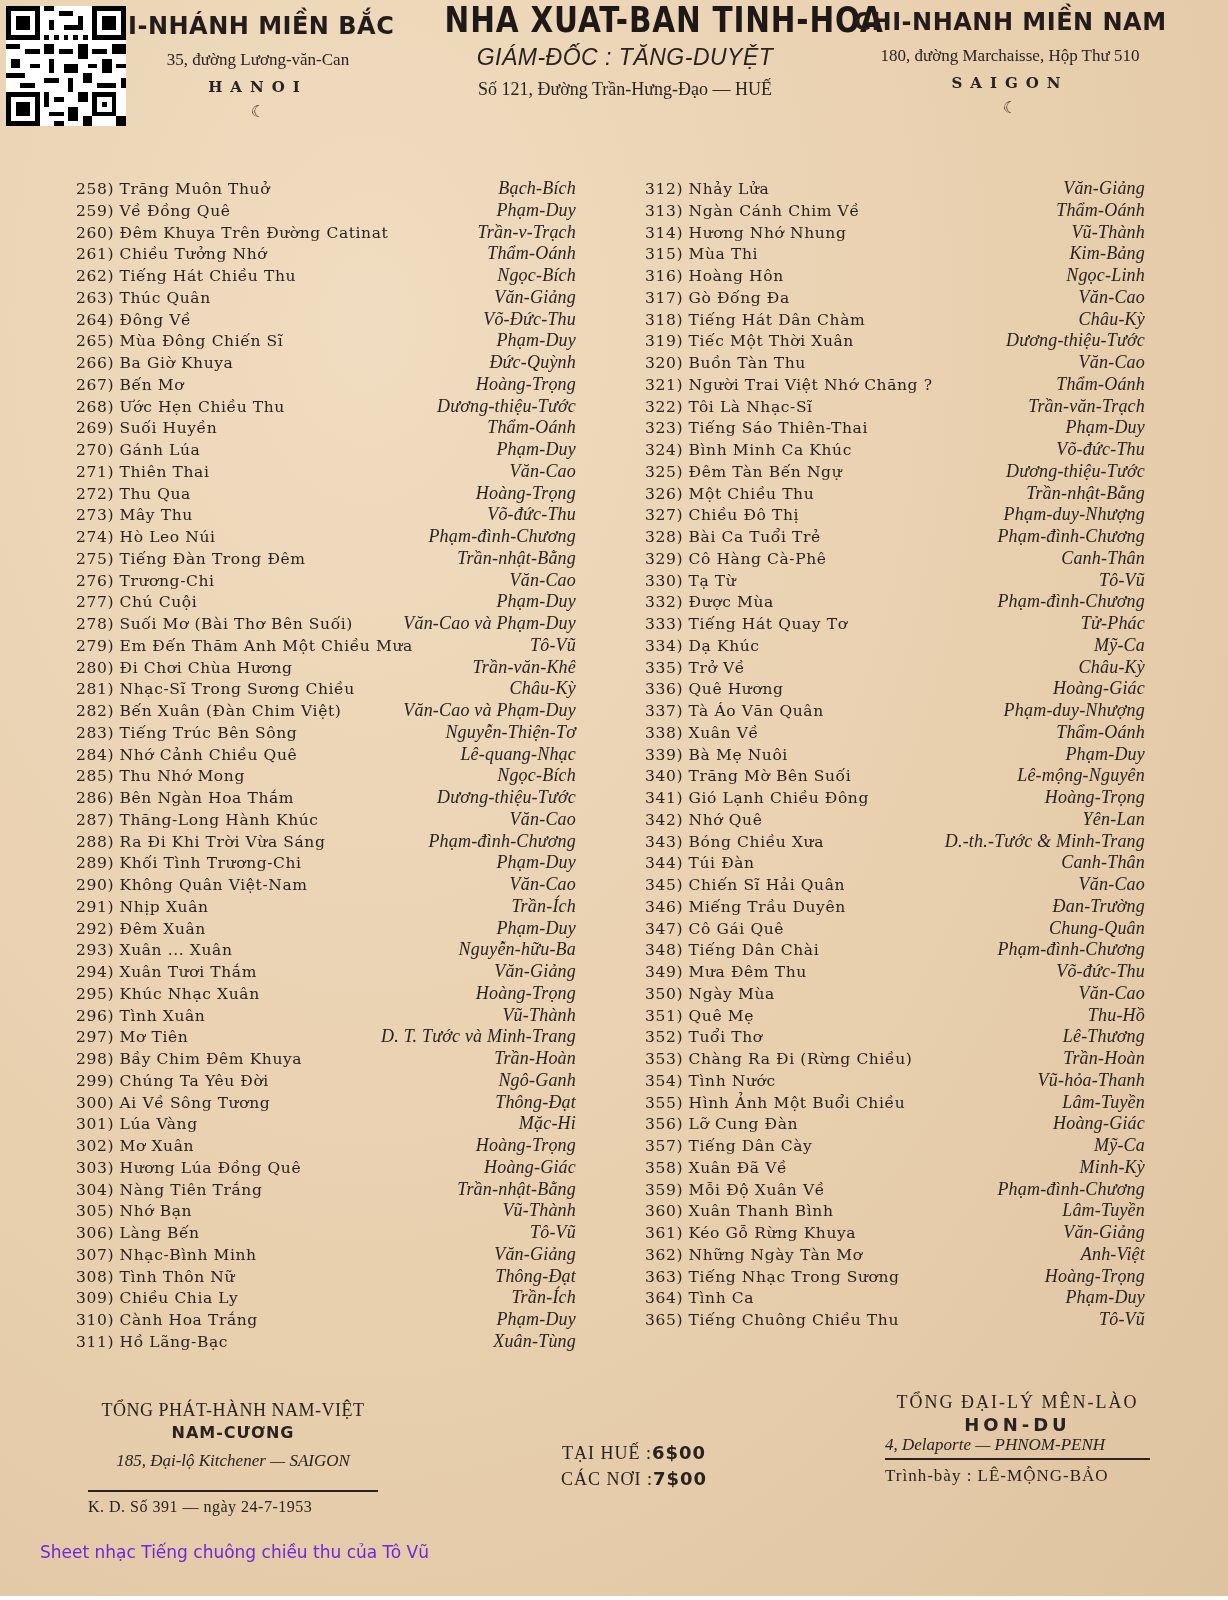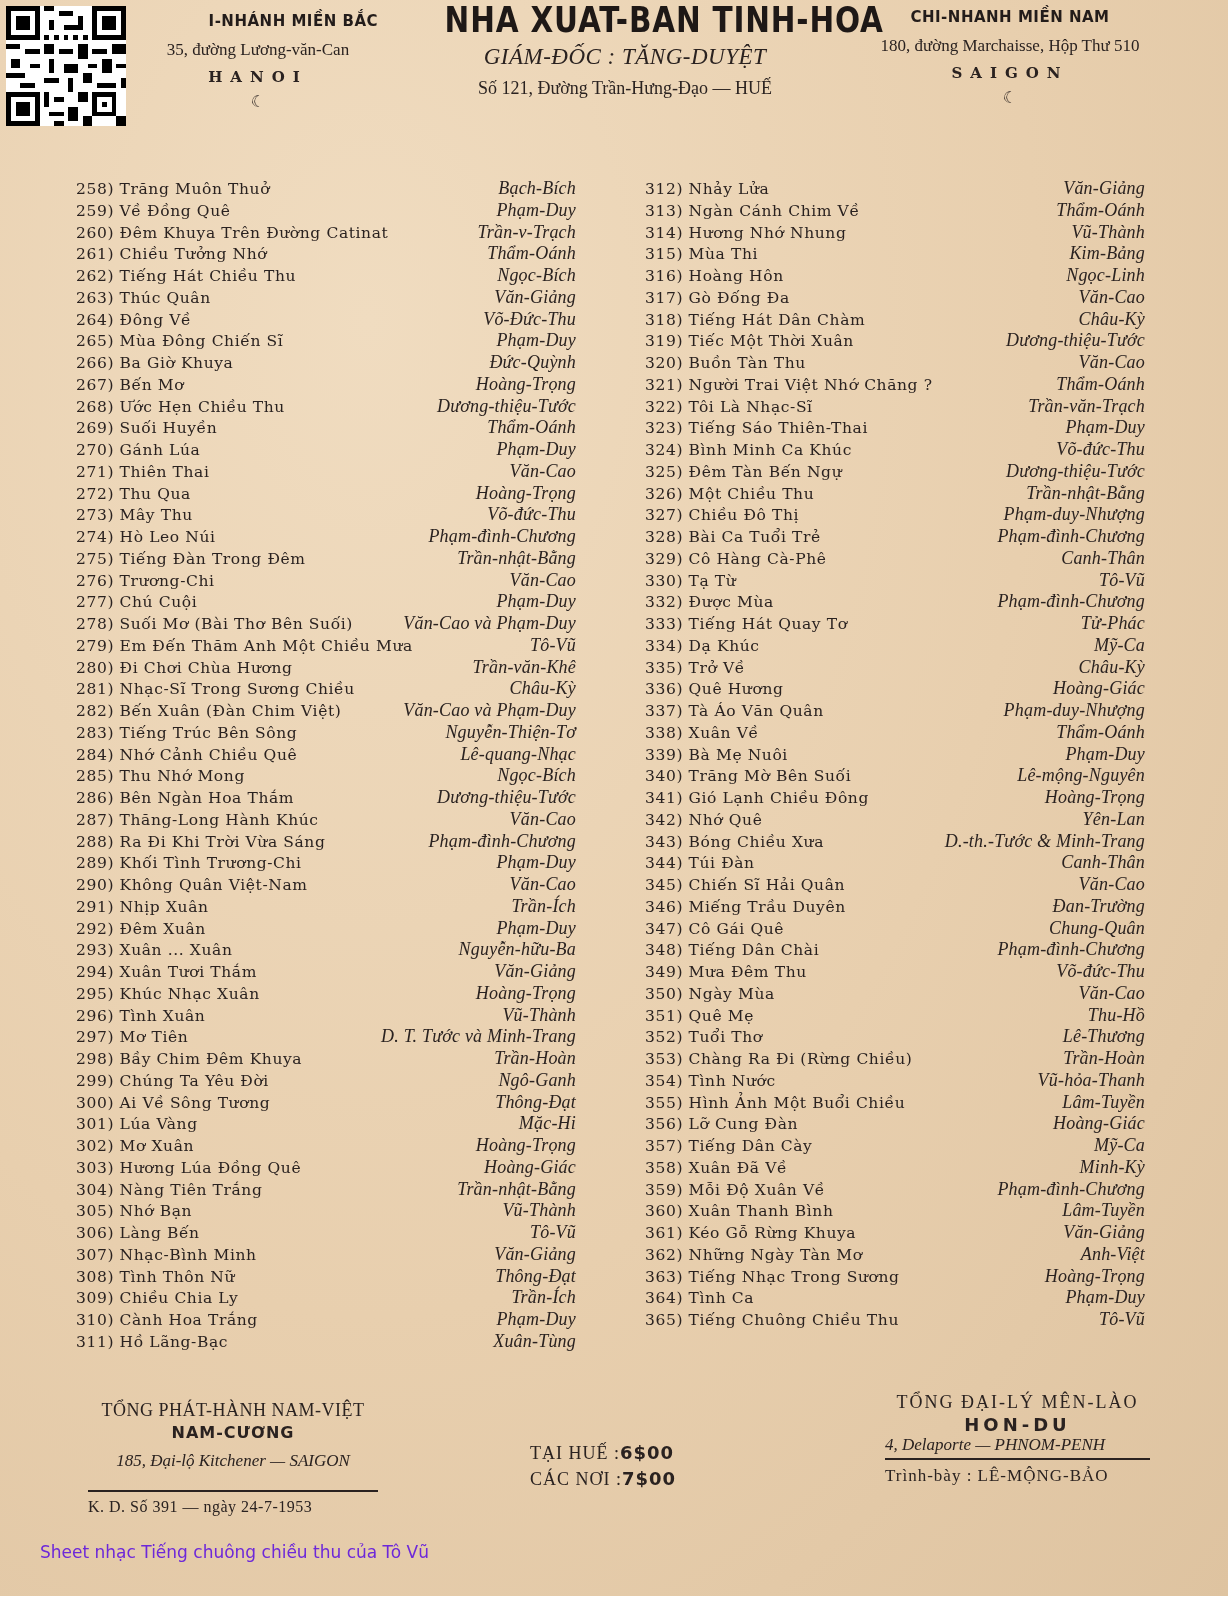--- a/index.html
+++ b/index.html
@@ -15,45 +15,45 @@
   .qr {
     position: absolute; left: 6px; top: 6px; width: 120px; height: 120px;
     background: #fff; padding: 0;
   }
   .qr svg { display: block; width: 120px; height: 120px; }
 
   .hdr-left { position: absolute; left: 128px; top: 12px; width: 260px; text-align: center; }
   .hdr-center { position: absolute; left: 405px; top: 0px; width: 440px; text-align: center; }
   .hdr-right { position: absolute; left: 850px; top: 8px; width: 320px; text-align: center; }
 
-  .branch-title { font-family: "DejaVu Sans", sans-serif; font-weight: bold; font-size: 15px; letter-spacing: 0.5px; color: #231c1a; white-space: nowrap; }
+  .branch-title { font-family: "DejaVu Sans", sans-serif; font-weight: bold; font-size: 24px; letter-spacing: 0.5px; color: #231c1a; white-space: nowrap; }
   .hdr-left .branch-title { text-align: right; padding-right: 10px; }
   .addr { font-family: "Liberation Serif", serif; font-size: 17px; margin-top: 10px; white-space: nowrap; }
   .city { font-family: "DejaVu Serif", serif; font-weight: bold; font-size: 15px; letter-spacing: 8px; margin-top: 8px; }
   .moon { font-size: 16px; margin-top: 6px; }
 
   .publisher { font-family: "DejaVu Sans", sans-serif; font-weight: bold; font-size: 36px; letter-spacing: 1px; transform: scaleX(0.82); transform-origin: center; white-space: nowrap; color: #1e1816; line-height: 40px; }
-  .director { font-family: Liberation Serif, serif; font-style: italic; font-size: 23px; margin-top: 4px; letter-spacing: 0.5px; white-space: nowrap; }
+  .director { font-family: Liberation Sans, sans-serif; font-style: italic; font-size: 23px; margin-top: 4px; letter-spacing: 0.5px; white-space: nowrap; }
   .hq-addr { font-family: "Liberation Serif", serif; font-size: 18px; margin-top: 8px; white-space: nowrap; }
 
   .col { position: absolute; top: 178px; }
   .col.left { left: 76px; width: 500px; }
   .col.right { left: 645px; width: 500px; }
   .row { height: 21.75px; display: flex; justify-content: space-between; align-items: baseline; white-space: nowrap; }
   .title { font-family: "DejaVu Serif", serif; font-size: 15.5px; letter-spacing: 0.6px; }
   .author { font-family: "Liberation Serif", serif; font-style: italic; font-size: 18px; letter-spacing: 0.2px; text-align: right; }
 
   .ft-left { position: absolute; left: 88px; top: 1400px; width: 290px; text-align: center; }
   .ft-left .l1 { font-family: "Liberation Serif", serif; font-size: 18px; letter-spacing: 0.5px; }
   .ft-left .l2 { font-family: "DejaVu Sans", sans-serif; font-weight: bold; font-size: 16px; letter-spacing: 1px; margin-top: 2px; }
   .ft-left .l3 { font-family: "Liberation Serif", serif; font-style: italic; font-size: 17px; margin-top: 9px; padding-bottom: 19px; border-bottom: 2px solid #2a2220; white-space: nowrap; }
   .ft-left .l4 { font-family: "Liberation Serif", serif; font-size: 16px; margin-top: 6px; text-align: left; white-space: nowrap; letter-spacing: 0.5px; }
 
   .ft-center { position: absolute; left: 530px; top: 1440px; width: 200px; }
-  .price-row { display: flex; justify-content: flex-start; font-family: "Liberation Serif", serif; font-size: 18px; line-height: 26px; letter-spacing: 1px; }
+  .price-row { display: flex; justify-content: center; font-family: "Liberation Serif", serif; font-size: 18px; line-height: 26px; letter-spacing: 1px; margin-left: 8px; }
   .price-row .price { font-family: "DejaVu Sans", sans-serif; font-weight: bold; font-size: 18px; letter-spacing: 1px; }
 
   .ft-right { position: absolute; left: 885px; top: 1392px; width: 265px; text-align: center; }
   .ft-right .l1 { font-family: "Liberation Serif", serif; font-size: 18px; letter-spacing: 2px; white-space: nowrap; }
   .ft-right .l2 { font-family: "DejaVu Sans", sans-serif; font-weight: bold; font-size: 18px; letter-spacing: 4px; margin-top: 1px; }
   .ft-right .l3 { font-family: Liberation Serif, serif; font-style: italic; font-size: 17px; padding-bottom: 3px; border-bottom: 2px solid #2a2220; white-space: nowrap; text-align: left; }
   .ft-right .l4 { font-family: "Liberation Serif", serif; font-size: 17px; margin-top: 6px; text-align: left; white-space: nowrap; letter-spacing: 1px; }
 
   .caption { position: absolute; left: 40px; top: 1542px; font-family: "DejaVu Sans", sans-serif; font-size: 17px; color: #6d28d9; white-space: nowrap; }
   .bottom-strip { position: absolute; left: 0; top: 1596px; width: 1228px; height: 4px; background: #fff; }

